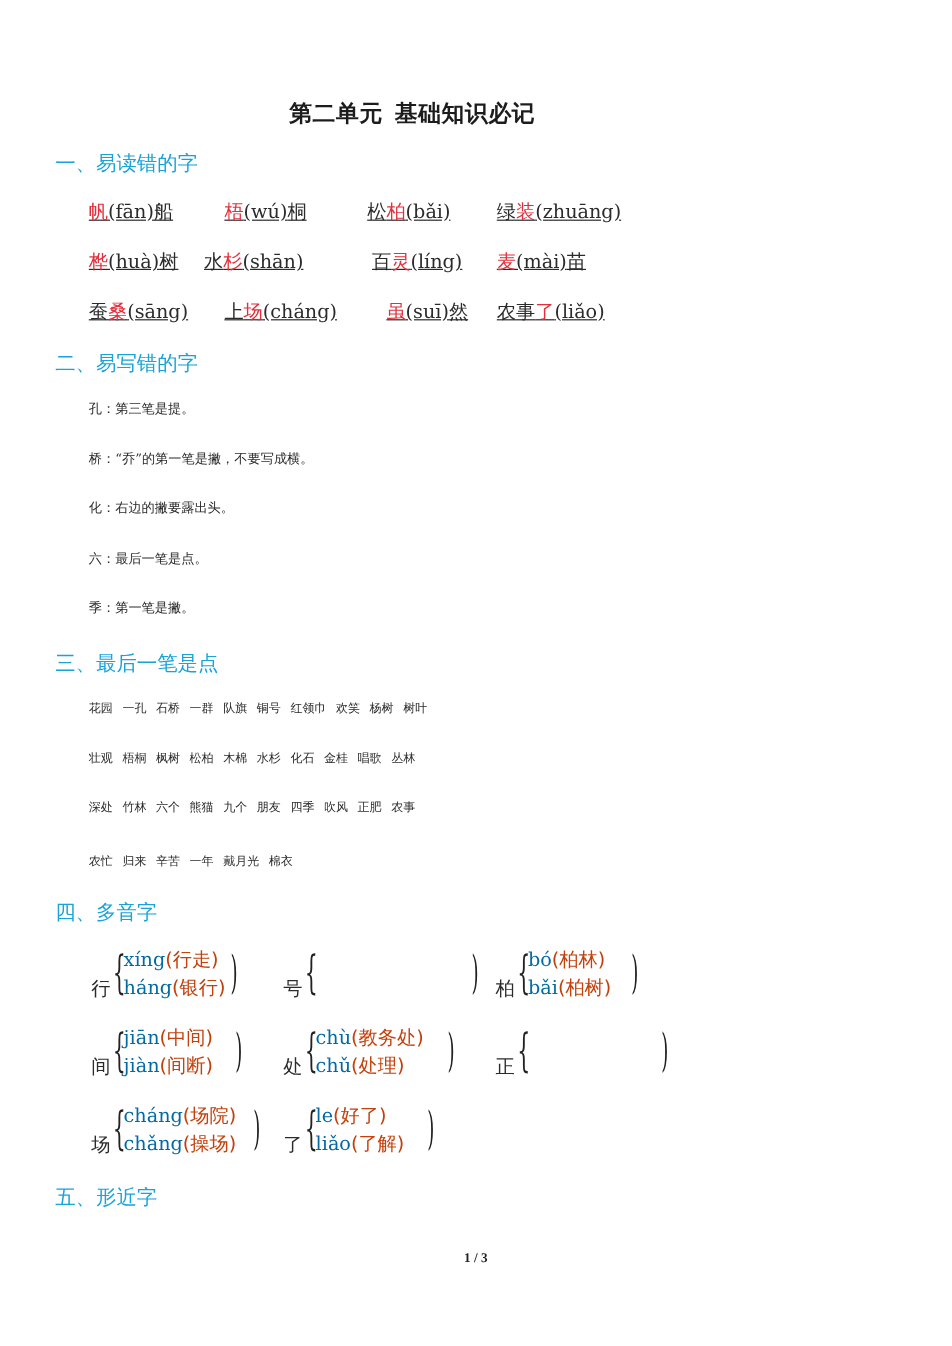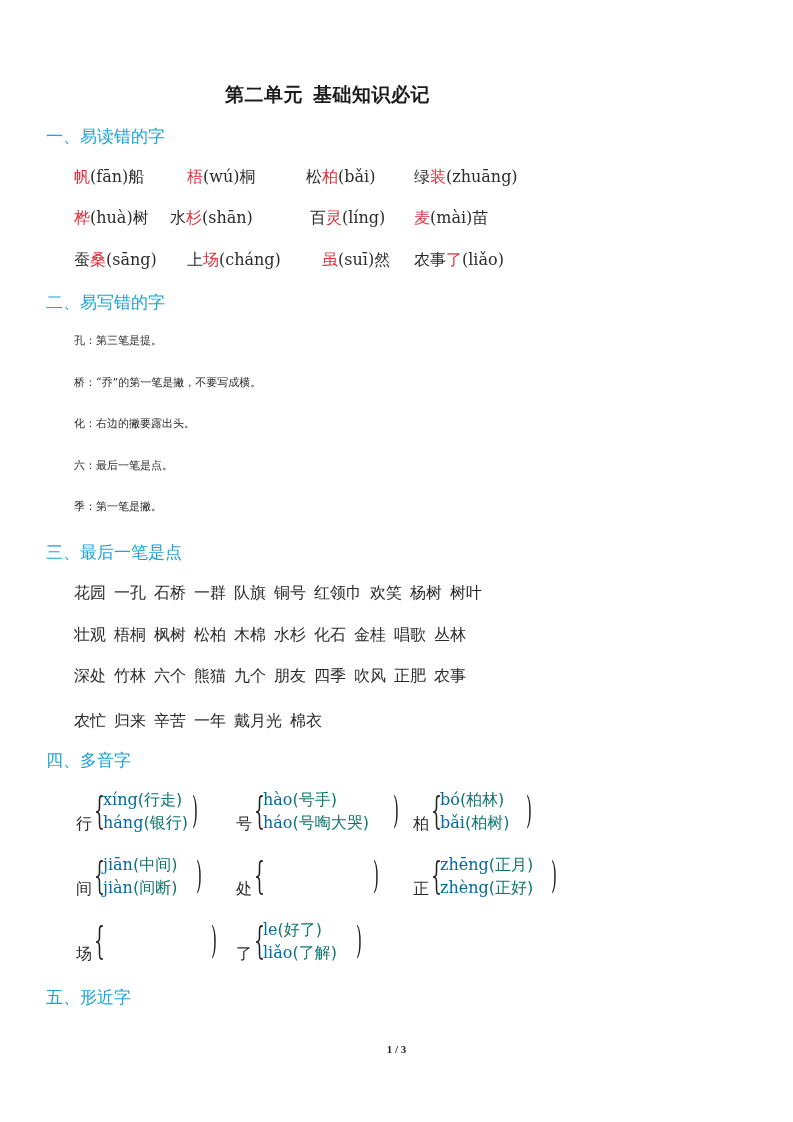--- a/index.html
+++ b/index.html
@@ -1,37 +1,37 @@
 <!DOCTYPE html>
 <html><head>
 <meta charset="utf-8">
 <style>
   html, body { margin: 0; padding: 0; background: #fff; }
   body { width: 793px; height: 1122px; position: relative; overflow: hidden;
          font-family: "DejaVu Serif", "Liberation Serif", serif; color: #2b2b2b; }
-  .title { position: absolute; top: 82px; left: 0; width: 655px; text-align: center;
+  .title { position: absolute; top: 82px; left: 16px; width: 655px; text-align: center;
            font-family: "DejaVu Sans", "Liberation Sans", sans-serif; font-weight: bold;
            font-size: 19px; color: #1c1c1c; letter-spacing: 0.5px; }
   .title span + span { margin-left: 10px; }
   .section-head { position: absolute; left: 46px; font-family: "DejaVu Sans", "Liberation Sans", sans-serif;
                   font-size: 17px; color: #1aa3d8; }
   .row { position: absolute; left: 74px; font-size: 16px; white-space: nowrap; }
-  .cell { position: absolute; top: 0; white-space: nowrap; }
+  .cell { position: absolute; top: 0; white-space: nowrap; text-decoration: underline; }
   .red { color: #e0303c; }
   .line { position: absolute; left: 74px; font-size: 11px; white-space: nowrap; }
-  .words { position: absolute; left: 74px; font-size: 16px; white-space: nowrap; word-spacing: 0; }
+  .words { position: absolute; left: 74px; font-size: 10px; white-space: nowrap; word-spacing: 0; }
   .words span { margin-right: 8px; }
   .poly { position: absolute; font-size: 16px; height: 50px; }
   .poly .base { position: absolute; left: 0; top: 26px; font-size: 16px; }
   .poly .brace { position: absolute; left: 18px; top: 0; font-size: 38px; line-height: 44px;
                  font-family: "DejaVu Serif", serif; transform: scaleX(0.45); transform-origin: left; color:#222; }
   .poly .items { position: absolute; left: 27px; top: 0; line-height: 23px; }
   .poly .items div { white-space: nowrap; }
   .poly .items .pin { color: #0369a1; }
-  .poly .items .ex { font-family: "DejaVu Sans", "Liberation Sans", sans-serif; color:#0f766e; }
+  .poly .items .ex { font-family: "DejaVu Sans", "Liberation Sans", sans-serif; color:#c2410c; }
   .poly .rbrace { position: absolute; top: 0; font-size: 38px; line-height: 44px;
                   transform: scaleX(0.4); transform-origin: left; color:#222; }
   .pager { position: absolute; top: 1043px; left: 0; width: 793px; text-align: center;
            font-family: "Liberation Serif", serif; font-weight: bold; font-size: 11px; color: #222; }
 </style>
 </head>
 <body>
 
 <div class="title">
   <span>第二单元</span><span>基础知识必记</span>
@@ -84,24 +84,20 @@
       <span class="brace">{</span>
       <div class="items">
         <div><span class="pin">xíng</span><span class="ex">(行走)</span></div>
         <div><span class="pin">háng</span><span class="ex">(银行)</span></div>
       </div>
       <span class="rbrace" style="left:116px">)</span>
     </div>
     <div class="poly" style="left:236px;top:788px;width:165px">
       <span class="base">号</span>
       <span class="brace">{</span>
-      <div class="items">
-        <div><span class="pin">hào</span><span class="ex">(号手)</span></div>
-        <div><span class="pin">háo</span><span class="ex">(号啕大哭)</span></div>
-      </div>
       <span class="rbrace" style="left:157px">)</span>
     </div>
     <div class="poly" style="left:413px;top:788px;width:121px">
       <span class="base">柏</span>
       <span class="brace">{</span>
       <div class="items">
         <div><span class="pin">bó</span><span class="ex">(柏林)</span></div>
         <div><span class="pin">bǎi</span><span class="ex">(柏树)</span></div>
       </div>
       <span class="rbrace" style="left:113px">)</span>
@@ -111,34 +107,38 @@
       <span class="brace">{</span>
       <div class="items">
         <div><span class="pin">jiān</span><span class="ex">(中间)</span></div>
         <div><span class="pin">jiàn</span><span class="ex">(间断)</span></div>
       </div>
       <span class="rbrace" style="left:120px">)</span>
     </div>
     <div class="poly" style="left:236px;top:853px;width:145px">
       <span class="base">处</span>
       <span class="brace">{</span>
+      <div class="items">
+        <div><span class="pin">chù</span><span class="ex">(教务处)</span></div>
+        <div><span class="pin">chǔ</span><span class="ex">(处理)</span></div>
+      </div>
       <span class="rbrace" style="left:137px">)</span>
     </div>
     <div class="poly" style="left:413px;top:853px;width:146px">
       <span class="base">正</span>
       <span class="brace">{</span>
-      <div class="items">
-        <div><span class="pin">zhēng</span><span class="ex">(正月)</span></div>
-        <div><span class="pin">zhèng</span><span class="ex">(正好)</span></div>
-      </div>
       <span class="rbrace" style="left:138px">)</span>
     </div>
     <div class="poly" style="left:76px;top:918px;width:143px">
       <span class="base">场</span>
       <span class="brace">{</span>
+      <div class="items">
+        <div><span class="pin">cháng</span><span class="ex">(场院)</span></div>
+        <div><span class="pin">chǎng</span><span class="ex">(操场)</span></div>
+      </div>
       <span class="rbrace" style="left:135px">)</span>
     </div>
     <div class="poly" style="left:236px;top:918px;width:128px">
       <span class="base">了</span>
       <span class="brace">{</span>
       <div class="items">
         <div><span class="pin">le</span><span class="ex">(好了)</span></div>
         <div><span class="pin">liǎo</span><span class="ex">(了解)</span></div>
       </div>
       <span class="rbrace" style="left:120px">)</span>

